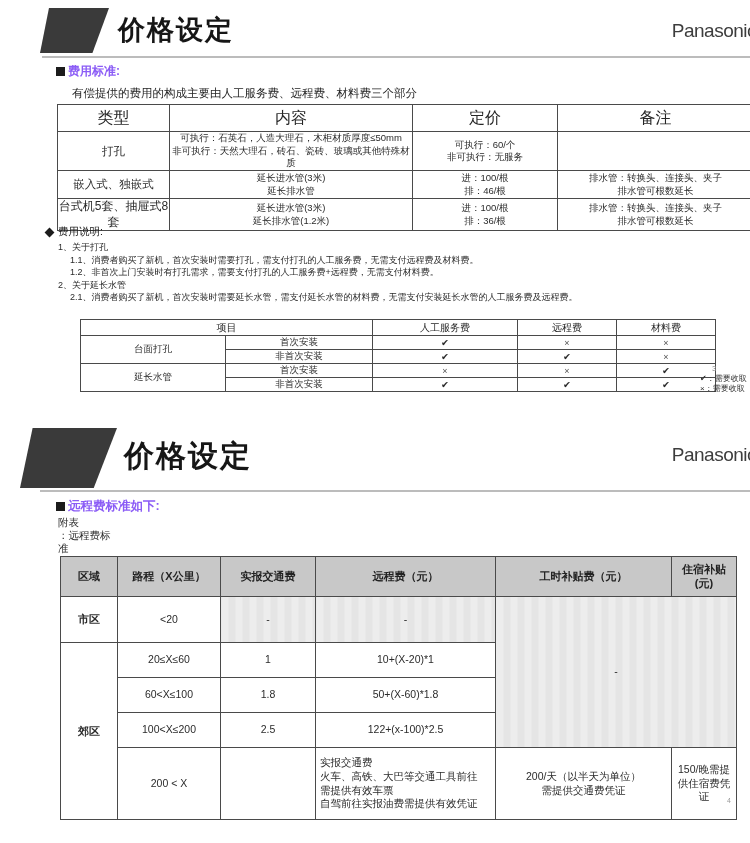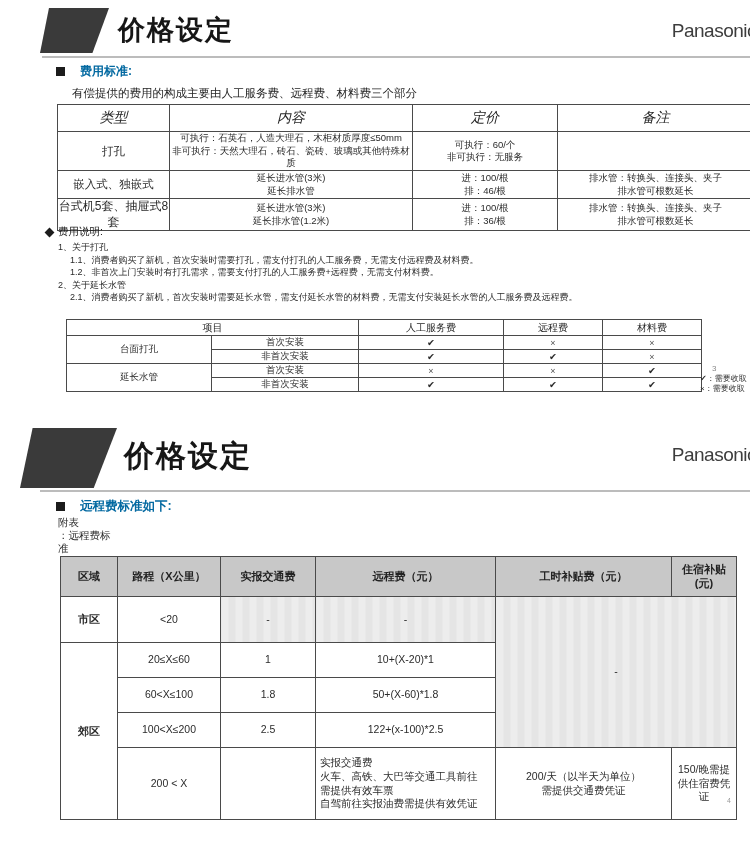--- a/index.html
+++ b/index.html
@@ -20,51 +20,51 @@
   #slide2 .slide-title { left:112px; top:16px; font-size:30px; }
   .logo { position:absolute; right:6px; font-size:19px; font-weight:normal;
           color:#3d3d3d; letter-spacing:-0.5px; }
   #slide1 .logo { top:20px; }
   #slide2 .logo { top:24px; }
   .divider { position:absolute; border-top:2px solid #bcbcbc; }
   #slide1 .divider { left:30px; width:716px; top:56px; }
   #slide2 .divider { left:28px; width:718px; top:70px; }
 
   
-  .sec-heading { position:absolute; display:flex; align-items:center; gap:15px;
-                 font-weight:bold; color:#0369a1; }
+  .sec-heading { position:absolute; display:flex; align-items:center; gap:3px;
+                 font-weight:bold; color:#8b5cf6; }
   #slide1 .sec-heading { left:44px; top:63px; font-size:12px; }
   #slide2 .sec-heading { left:44px; top:78px; font-size:12.5px; }
   .sq-icon { display:inline-block; width:9px; height:9px; background:#1c1c1c; flex:0 0 auto; }
   .desc { position:absolute; left:60px; top:86px; font-size:11.5px; color:#252525; }
 
   
   table { border-collapse:collapse; table-layout:fixed; position:absolute; }
   td, th { border:1px solid #4a4a4a; vertical-align:middle; text-align:center;
            overflow:hidden; }
   .pre { white-space:pre-line; }
 
   
   .t1 { left:45px; top:104px; width:696px; }
-  .t1 th { font-size:14px; font-weight:normal; height:27px; color:#262626;font-style:italic; }
+  .t1 th { font-size:16px; font-weight:normal; height:27px; color:#262626; }
   .t1 td { font-size:9.5px; line-height:1.3; color:#2b2b2b; }
   .t1 .type { font-size:11.5px; }
 
   
   .notes { position:absolute; left:34px; top:225px; width:700px; }
   .notes-h { display:flex; align-items:center; gap:5px; font-size:10.5px;
              font-weight:normal; color:#1c1c1c; margin-bottom:2px; }
   .dm-icon { display:inline-block; width:7px; height:7px; background:#1c1c1c;
              transform:rotate(45deg); flex:0 0 auto; }
   .note { font-size:9px; line-height:12.5px; color:#2b2b2b; }
   .lvl1 { margin-left:12px; }
   .lvl2 { margin-left:24px; }
 
   
-  .t2 { left:54px; top:319px; width:635px; }
+  .t2 { left:68px; top:319px; width:635px; }
   .t2 th { font-size:10px; font-weight:normal; height:16px; color:#262626; }
   .t2 td { font-size:9.5px; height:14px; color:#2b2b2b; }
   .mark { font-size:11px; font-weight:bold; color:#111; }
   .mark.cross { font-size:9px; font-weight:normal; color:#555; }
 
   .legend { position:absolute; left:688px; top:364px; font-size:8px; color:#2e2e2e;
             line-height:10px; }
   .legend .pg { display:block; margin-left:12px; color:#888; font-size:8px; }
 
   

